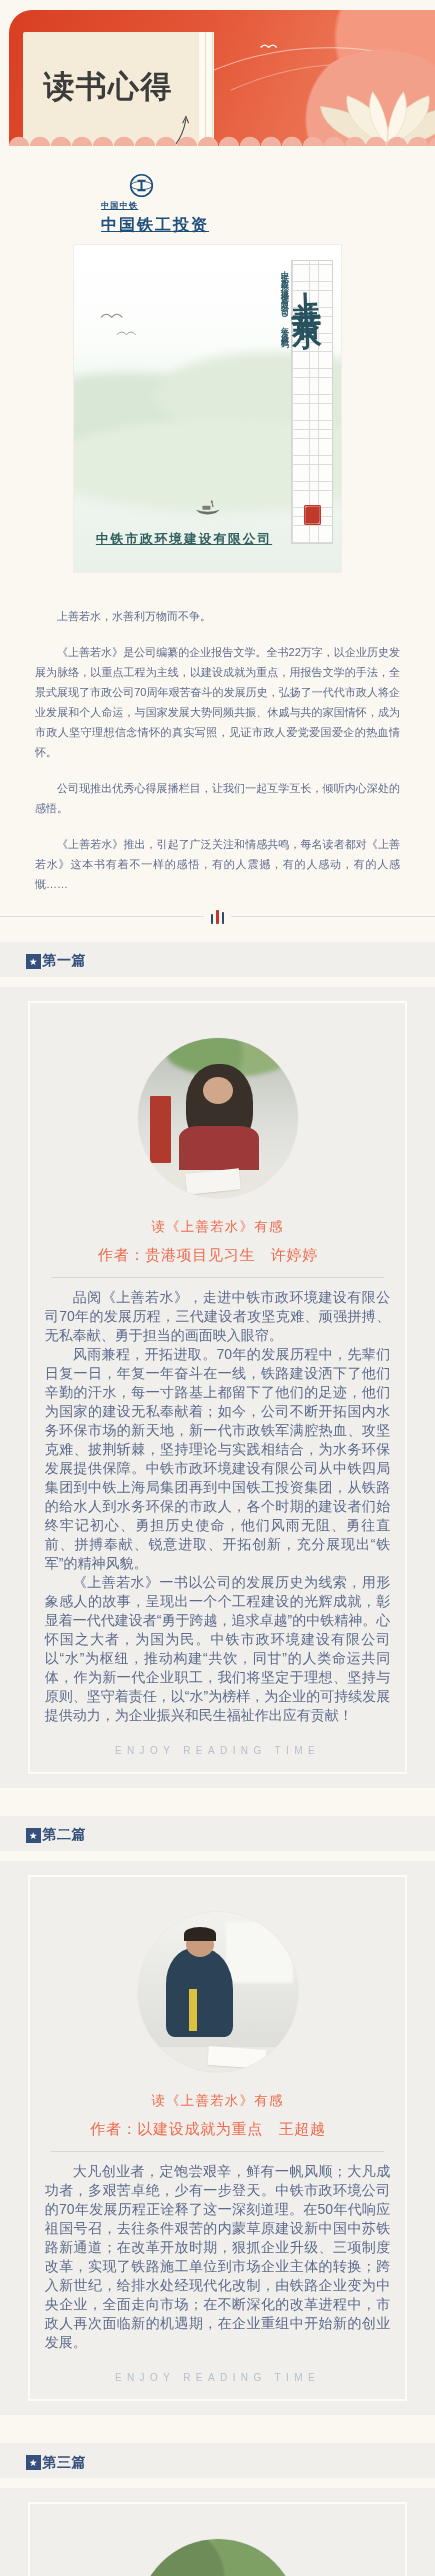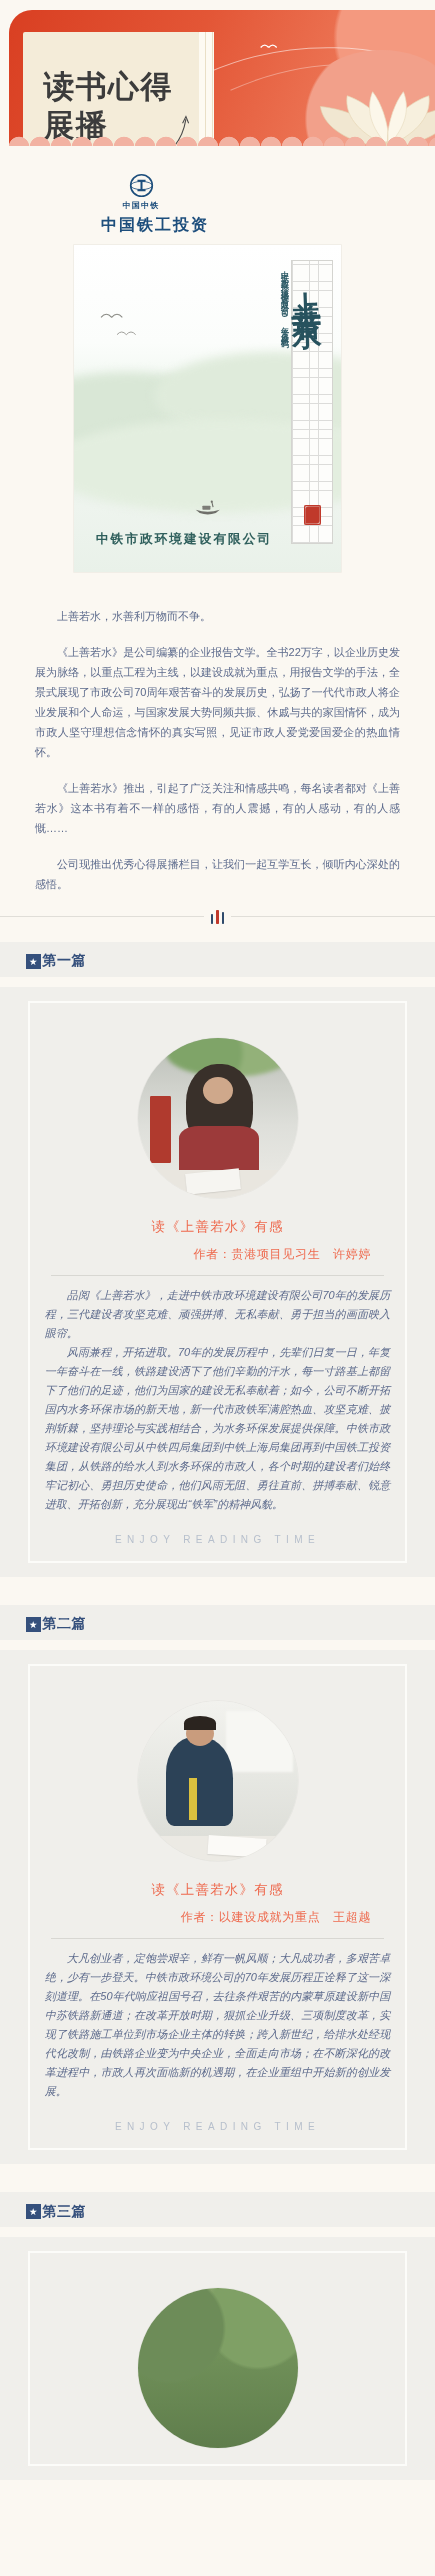--- a/index.html
+++ b/index.html
@@ -48,21 +48,21 @@
   }
   .book-svg{position:absolute;right:19px;top:52px;}
   .banner-lines{position:absolute;inset:0;pointer-events:none;}
   .scallop{
     position:absolute;left:0;right:0;bottom:0;height:14.8px;
     background-image:radial-gradient(circle at 10px 16px, #f2b2a2 10px, rgba(0,0,0,0) 10.7px);
     background-size:21px 14.8px;background-repeat:repeat-x;
   }
 
   
-  .publisher{margin:25.5px 0 0 101px;width:80px;text-align:center;color:#1d4e7c;}
+  .publisher{margin:25.5px 0 0 101px;width:80px;color:#1d4e7c;text-decoration:underline;}
   .publisher .emblem{display:block;margin:0 auto;}
   .publisher .logo-label{font-size:8px;letter-spacing:1.3px;font-weight:bold;margin-top:1.3px;}
   .publisher .pub-name{font-size:16px;font-weight:bold;letter-spacing:2px;margin-top:4px;white-space:nowrap;}
 
   
   .cover{
     position:relative;
     margin:9.4px 0 0 74px;
     width:267px;height:327px;
     background:linear-gradient(180deg,#ffffff 0%,#fbfdfb 30%,#eef6ee 48%,#e6f0e6 62%,#eef4ee 80%,#e9f1e9 100%);
@@ -97,21 +97,21 @@
     position:absolute;right:20px;top:260px;width:17.4px;height:20px;
     background:#c0392b;border-radius:2px;
     box-shadow:inset 0 0 0 1.3px #c0392b, inset 2.7px 2.7px 0 -1.3px #e8d9d4, inset -2.7px -2.7px 0 -1.3px #e8d9d4;
   }
   .cover-birds{position:absolute;left:23px;top:64px;}
   .boat-svg{position:absolute;left:119px;top:254px;}
   .cover-company{
     position:absolute;left:0;right:47px;bottom:24px;
     text-align:center;
     font-family:"DejaVu Serif", serif;
-    font-size:12.7px;font-weight:bold;color:#2f5f5c;letter-spacing:2px;
+    font-size:12.7px;font-weight:bold;color:#2f5f5c;letter-spacing:2px;text-decoration:underline;
   }
 
   
   .intro{padding:17.4px 19px 0 19px;}
   .intro p{
     margin:16px;text-indent:2em;text-align:justify;
     font-size:11px;line-height:20px;color:#5c6a8c;
   }
 
   
@@ -171,28 +171,28 @@
   .photo-3{background:
     radial-gradient(circle at 20% 25%, #6d8c58 0 30%, rgba(0,0,0,0) 32%),
     radial-gradient(circle at 75% 18%, #7fa065 0 28%, rgba(0,0,0,0) 30%),
     linear-gradient(180deg,#87a46c 0%,#6f8f58 45%,#5f7d4c 100%);}
 
   .caption{
     margin-top:20px;text-align:center;
     font-size:13.4px;color:#ee6a4e;letter-spacing:1.3px;
   }
   .author{
-    margin-top:9.4px;text-align:right;padding-right:19px;
-    font-size:12px;color:#ee6a4e;letter-spacing:0.7px;
+    margin-top:9.4px;text-align:center;padding-right:19px;
+    font-size:15px;color:#ee6a4e;letter-spacing:0.7px;
   }
   .rule{border:none;border-top:0.7px solid #d8d7d2;margin:12px 6.7px 0 6.7px;}
   .card .body{margin-top:10.7px;}
   .card .body p{
     margin:0;text-indent:2em;text-align:justify;
-    font-size:11px;line-height:19px;color:#5c6a8c;font-style:italic;
+    font-size:14px;line-height:19px;color:#5c6a8c;
   }
   .enjoy{
     margin-top:20px;text-align:center;
     font-size:10px;letter-spacing:5.4px;color:#b6bfcc;
   }
 </style>
 </head>
 <body>
 
 <div class="page">
@@ -213,21 +213,20 @@
       <path d="M115 124 C88 98 82 68 92 44 C106 62 113 88 115 104 Z" fill="#fcf7ea" stroke="#e8dcc0" stroke-width="1"></path>
       <path d="M115 128 C175 122 212 96 216 66 C175 70 135 90 115 108 Z" fill="#f1e7d1" stroke="#e1d1ae" stroke-width="1"></path>
       <path d="M115 126 C162 104 180 78 176 50 C142 62 122 86 115 104 Z" fill="#f7f0de" stroke="#e5d6b5" stroke-width="1"></path>
       <path d="M115 124 C142 98 148 68 138 44 C124 62 117 88 115 104 Z" fill="#fcf7ea" stroke="#e8dcc0" stroke-width="1"></path>
       <ellipse cx="115" cy="126" rx="14" ry="8" fill="#e8d9b8"></ellipse>
     </svg>
     <div class="banner-card">
       <div class="pages"></div>
       <div class="banner-title">
         <div>读书心得</div>
-        <div>展播</div>
       </div>
       <svg class="arrow-svg" width="47" height="54" viewBox="0 0 70 80">
         <path d="M2 74 C30 70 52 48 58 12" stroke="#4a4a4a" stroke-width="1.6" fill="none"></path>
         <path d="M53 18 L58 8 L62 18" stroke="#4a4a4a" stroke-width="1.6" fill="none"></path>
       </svg>
     </div>
     <div class="scallop"></div>
   </div>
 
   <div class="publisher">
@@ -257,22 +256,22 @@
       <rect x="14" y="10" width="12" height="6" rx="1" fill="#7d7d77"></rect>
       <path d="M28 4 l2 8" stroke="#6f6f6a" stroke-width="1.6"></path>
       <circle cx="28" cy="4" r="1.6" fill="#6f6f6a"></circle>
     </svg>
     <div class="cover-company">中铁市政环境建设有限公司</div>
   </div>
 
   <div class="intro">
     <p>上善若水，水善利万物而不争。</p>
     <p>《上善若水》是公司编纂的企业报告文学。全书22万字，以企业历史发展为脉络，以重点工程为主线，以建设成就为重点，用报告文学的手法，全景式展现了市政公司70周年艰苦奋斗的发展历史，弘扬了一代代市政人将企业发展和个人命运，与国家发展大势同频共振、休戚与共的家国情怀，成为市政人坚守理想信念情怀的真实写照，见证市政人爱党爱国爱企的热血情怀。</p>
+    <p>公司现推出优秀心得展播栏目，让我们一起互学互长，倾听内心深处的感悟。</p>
     <p>《上善若水》推出，引起了广泛关注和情感共鸣，每名读者都对《上善若水》这本书有着不一样的感悟，有的人震撼，有的人感动，有的人感慨……</p>
-    <p>公司现推出优秀心得展播栏目，让我们一起互学互长，倾听内心深处的感悟。</p>
   </div>
 
   <div class="bars-divider">
     <span class="line"></span>
     <span class="bars">
         <i class="b1"></i>
         <i class="b2"></i>
         <i class="b3"></i>
       </span>
     <span class="line"></span>
@@ -293,20 +292,21 @@
         <div class="shirt"></div>
           <div class="desk"></div>
           <div class="paper"></div>
       </div>
       <div class="caption">读《上善若水》有感</div>
       <div class="author">作者：贵港项目见习生　许婷婷</div>
       <hr class="rule">
       <div class="body">
         <p>品阅《上善若水》，走进中铁市政环境建设有限公司70年的发展历程，三代建设者攻坚克难、顽强拼搏、无私奉献、勇于担当的画面映入眼帘。</p>
         <p>风雨兼程，开拓进取。70年的发展历程中，先辈们日复一日，年复一年奋斗在一线，铁路建设洒下了他们辛勤的汗水，每一寸路基上都留下了他们的足迹，他们为国家的建设无私奉献着；如今，公司不断开拓国内水务环保市场的新天地，新一代市政铁军满腔热血、攻坚克难、披荆斩棘，坚持理论与实践相结合，为水务环保发展提供保障。中铁市政环境建设有限公司从中铁四局集团到中铁上海局集团再到中国铁工投资集团，从铁路的给水人到水务环保的市政人，各个时期的建设者们始终牢记初心、勇担历史使命，他们风雨无阻、勇往直前、拼搏奉献、锐意进取、开拓创新，充分展现出“铁军”的精神风貌。</p>
+        <p>《上善若水》一书以公司的发展历史为线索，用形象感人的故事，呈现出一个个工程建设的光辉成就，彰显着一代代建设者“勇于跨越，追求卓越”的中铁精神。心怀国之大者，为国为民。中铁市政环境建设有限公司以“水”为枢纽，推动构建“共饮，同甘”的人类命运共同体，作为新一代企业职工，我们将坚定于理想、坚持与原则、坚守着责任，以“水”为榜样，为企业的可持续发展提供动力，为企业振兴和民生福祉作出应有贡献！</p>
       </div>
       <div class="enjoy">ENJOY READING TIME</div>
     </div>
   </div>
 
   <div class="section-gap"></div>
 
   <div class="section">
     <div class="section-head">
       <span class="star-badge">★</span>

